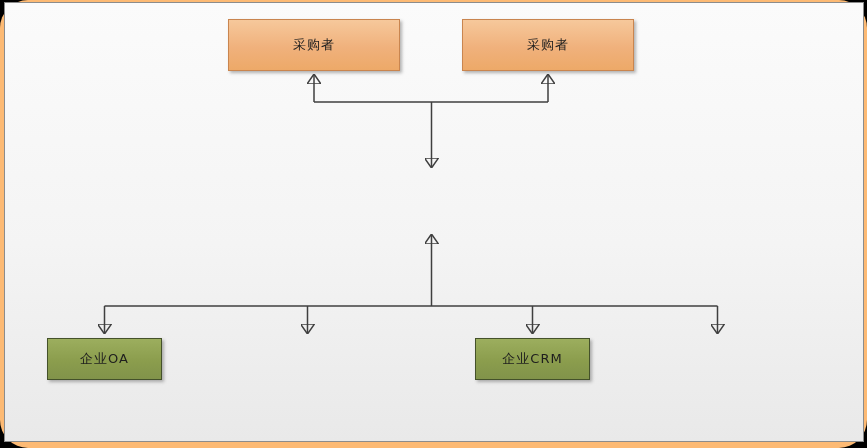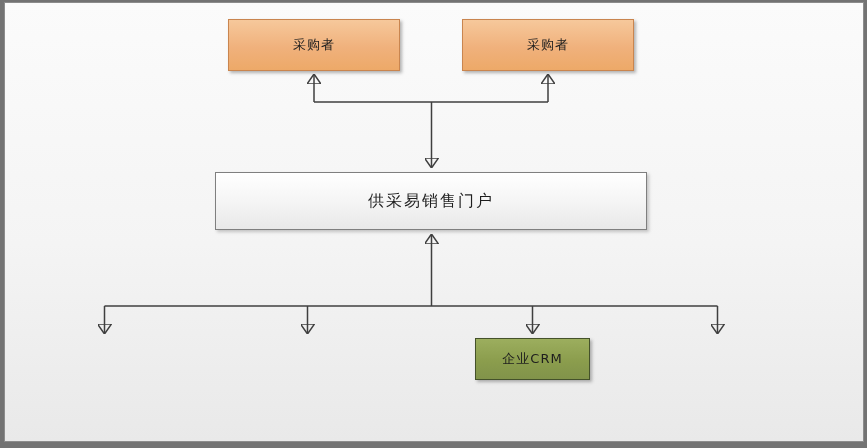--- a/index.html
+++ b/index.html
@@ -5,21 +5,22 @@
   * { box-sizing: border-box; margin: 0; padding: 0; }
   html, body {
     width: 867px; height: 448px;
     background: #000;
     font-family: "DejaVu Sans", "Liberation Sans", sans-serif;
     overflow: hidden;
   }
   .canvas {
     position: relative;
     width: 867px; height: 448px;
-    background: #737373;
+    background: #fdba74;
+    border-radius: 28px;
   }
   .panel {
     position: absolute;
     left: 4px; top: 2px; right: 3px; bottom: 6px;
     background: linear-gradient(180deg, var(--panel-bg-top, #fbfbfb) 0%, #f4f4f4 55%, var(--panel-bg-bottom, #e9e9e9) 100%);
     border: 1px solid #8c8c8c;
   }
   .connectors {
     position: absolute; left: 0; top: 0;
     width: 867px; height: 448px;
@@ -92,23 +93,23 @@
   </svg>
 
   <div class="node node-orange" id="node-purchaser-left">
     <span>采购者</span>
   </div>
 
   <div class="node node-orange" id="node-purchaser-right">
     <span>采购者</span>
   </div>
 
-  <div class="node node-portal" id="node-portal">
-    <span>供采易销售门户</span>
+
+  <div class="node node-green" id="node-oa">
+    <span>企业OA</span>
   </div>
-
 
 
   <div class="node node-green" id="node-crm">
     <span>企业CRM</span>
   </div>
 
 </div>
 
 </body></html>

